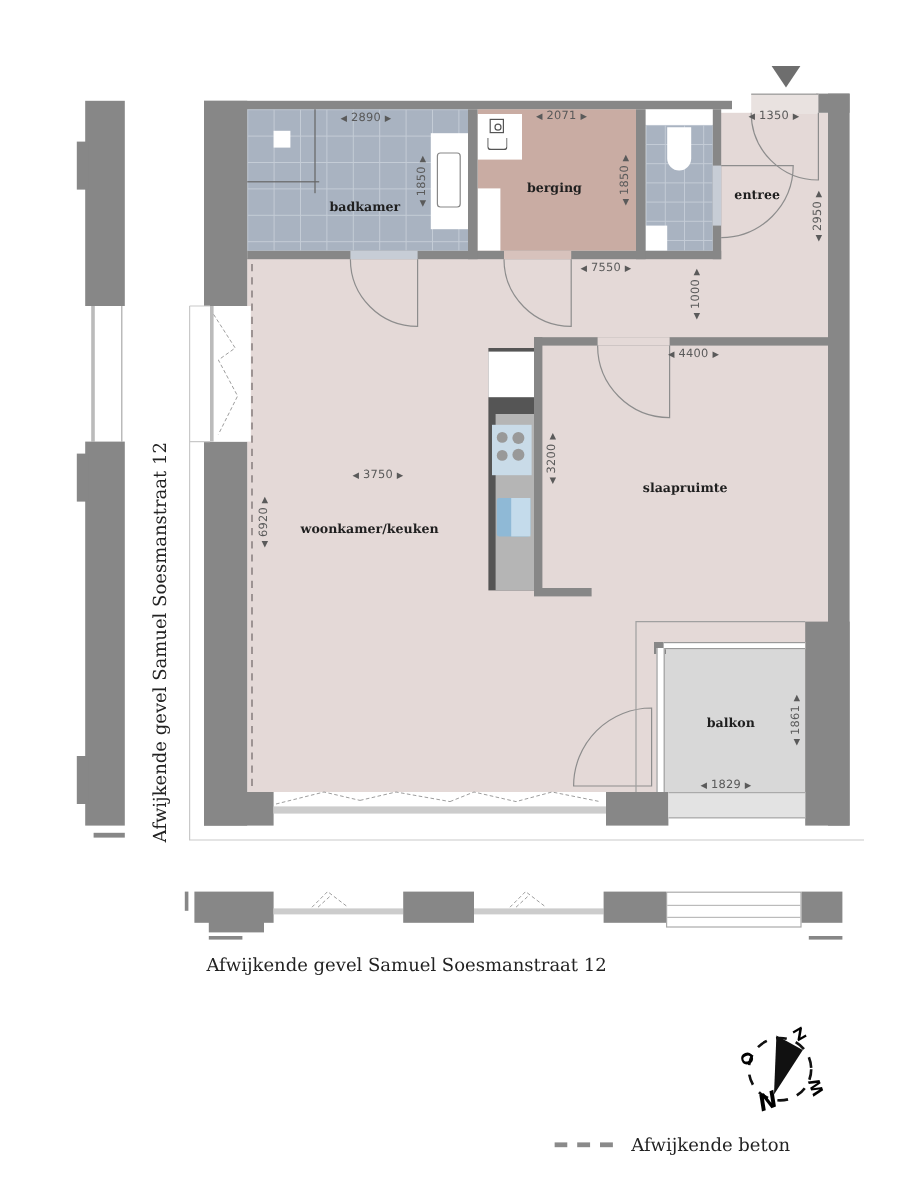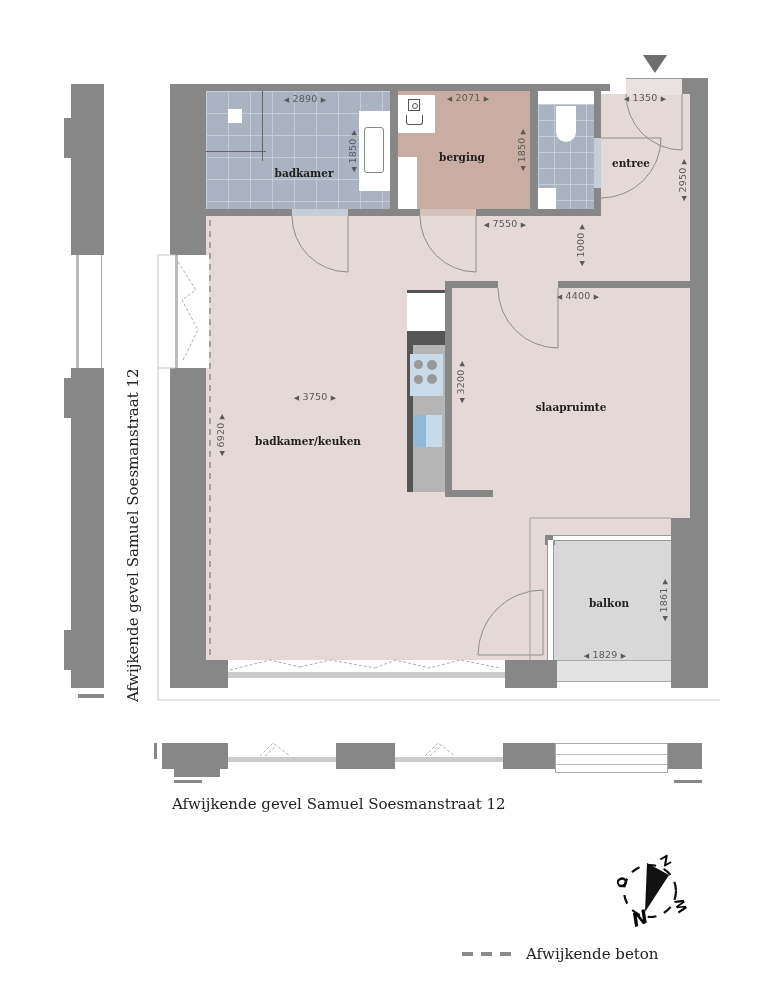--- a/index.html
+++ b/index.html
@@ -128,21 +128,21 @@
       <path d="M158 255 L158 700 L720 700"></path>
       <path d="M158 255 L175 255 M158 368 L175 368"></path>
     </g>
 
     <polygon points="643,55 667,55 655,73" fill="#6e6e6e"></polygon>
   </svg>
 
   <div class="label" style="left:304px; top:173px;">badkamer</div>
   <div class="label" style="left:462px; top:157px;">berging</div>
   <div class="label" style="left:631px; top:163px;">entree</div>
-  <div class="label" style="left:308px; top:441px;">badkamer/keuken</div>
+  <div class="label" style="left:308px; top:441px;">woonkamer/keuken</div>
   <div class="label" style="left:571px; top:392px;margin-top:15px;">slaapruimte</div>
   <div class="label" style="left:609px; top:603px;">balkon</div>
 
   <div class="dim" style="left:305px; top:98px;"><span class="arr">◀</span> <span>2890</span> <span class="arr">▶</span></div>
   <div class="dim v" style="left:352px; top:151px;"><span class="arr">◀</span> <span>1850</span> <span class="arr">▶</span></div>
   <div class="dim" style="left:468px; top:97px;"><span class="arr">◀</span> <span>2071</span> <span class="arr">▶</span></div>
   <div class="dim v" style="left:521px; top:150px;"><span class="arr">◀</span> <span>1850</span> <span class="arr">▶</span></div>
   <div class="dim" style="left:645px; top:97px;"><span class="arr">◀</span> <span>1350</span> <span class="arr">▶</span></div>
   <div class="dim v" style="left:682px; top:180px;"><span class="arr">◀</span> <span>2950</span> <span class="arr">▶</span></div>
   <div class="dim" style="left:505px; top:223px;text-align:center;"><span class="arr">◀</span> <span>7550</span> <span class="arr">▶</span></div>

